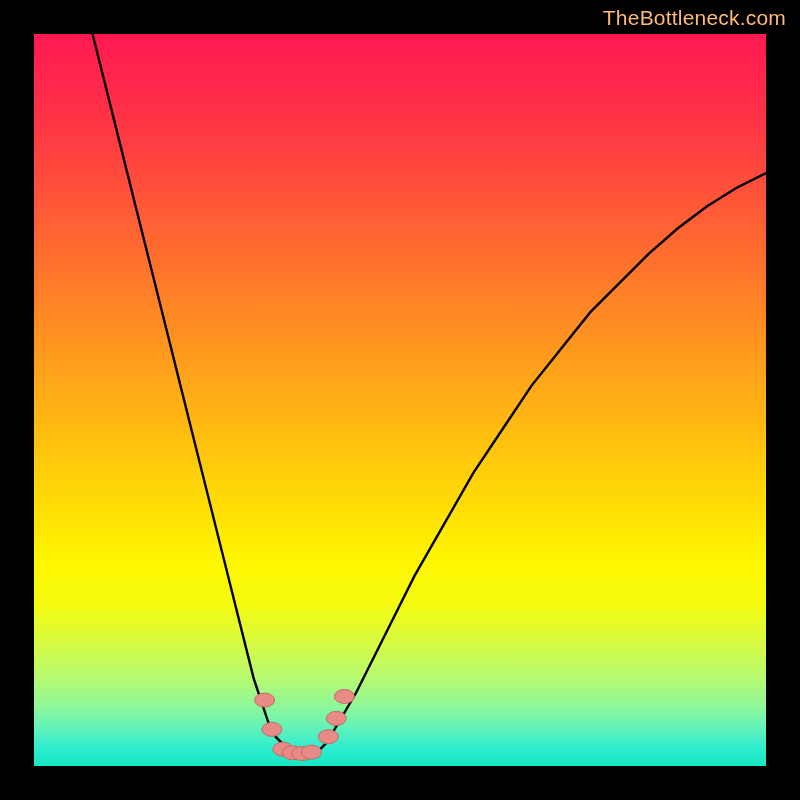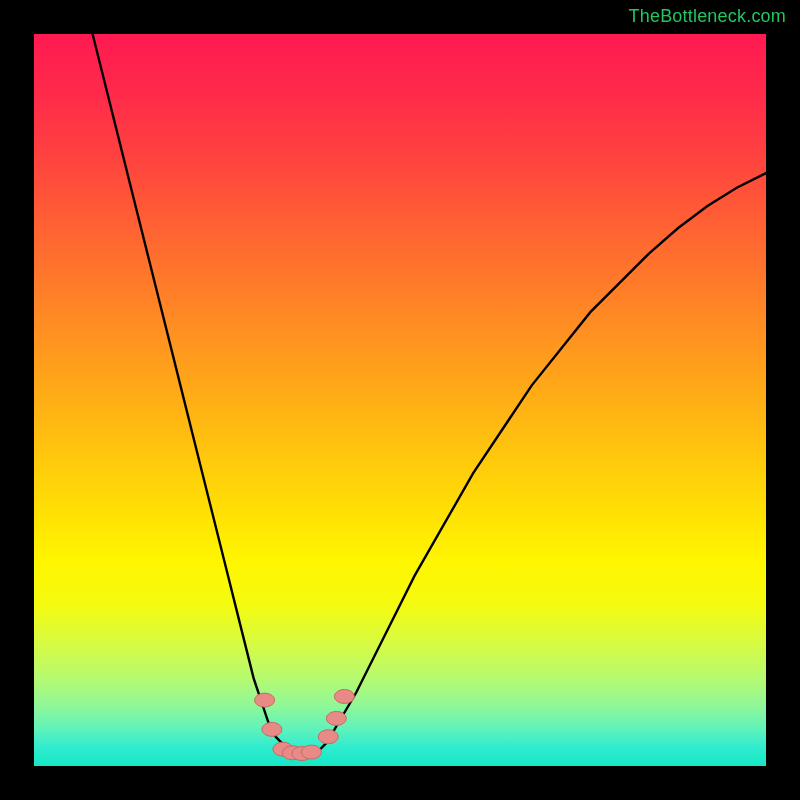--- a/index.html
+++ b/index.html
@@ -14,22 +14,22 @@
   .frame {
     position: relative;
     width: 800px;
     height: 800px;
     background: #000;
   }
   .watermark {
     position: absolute;
     top: 6px;
     right: 14px;
-    color: #22c55e;
-    font-size: 18px;
+    color: #fdba74;
+    font-size: 21px;
     font-weight: 500;
     letter-spacing: 0.2px;
     user-select: none;
   }
   .plot {
     position: absolute;
     left: 34px;
     top: 34px;
     width: 732px;
     height: 732px;

